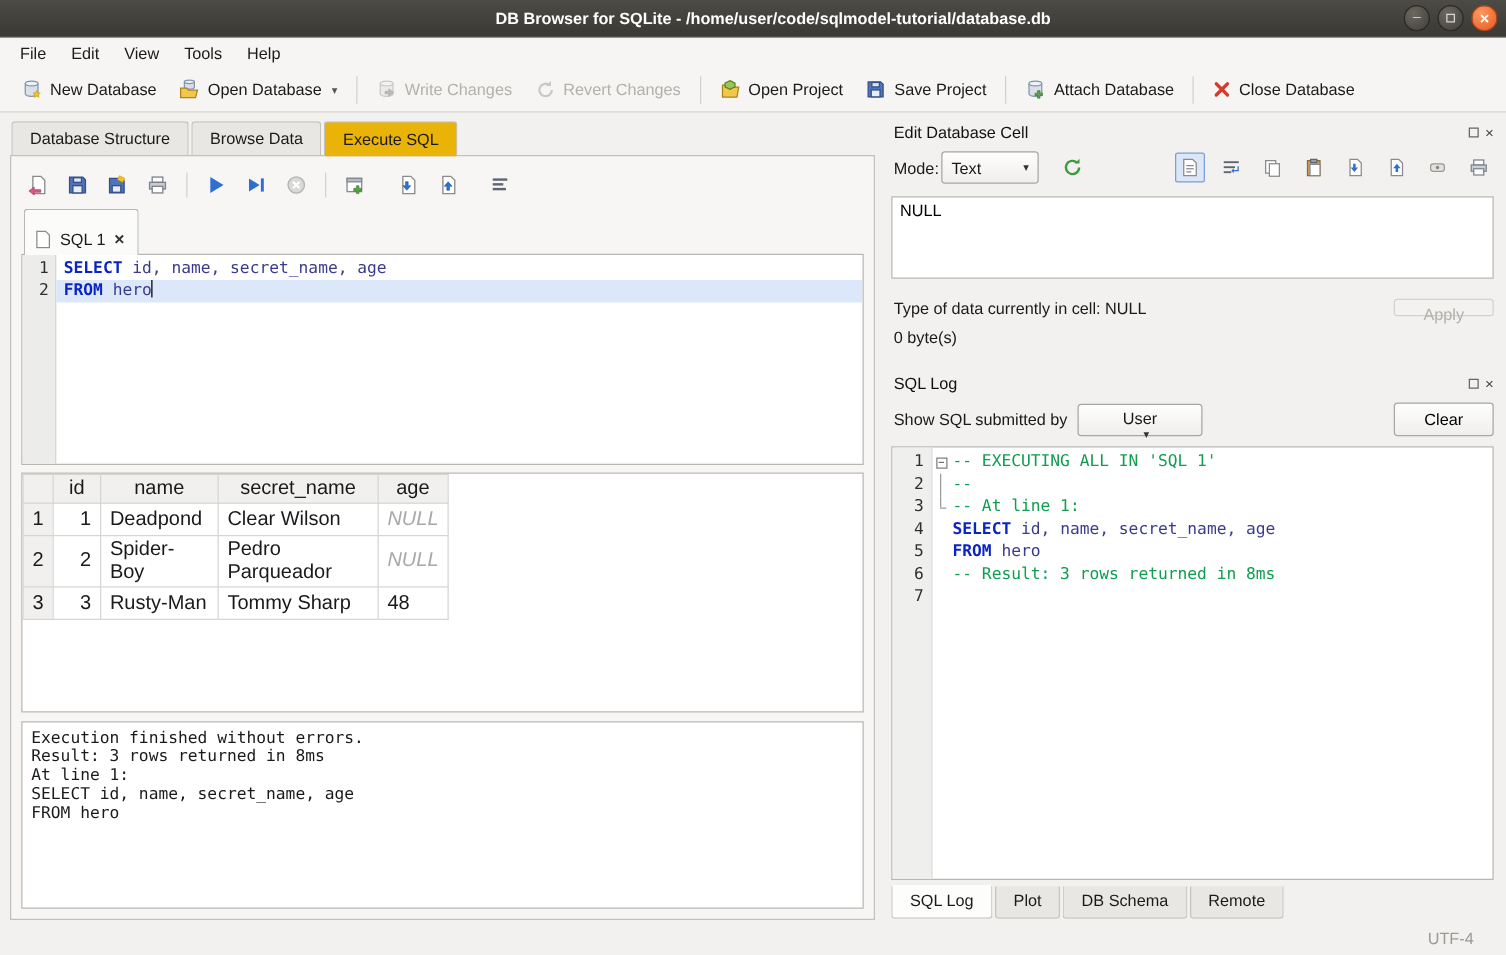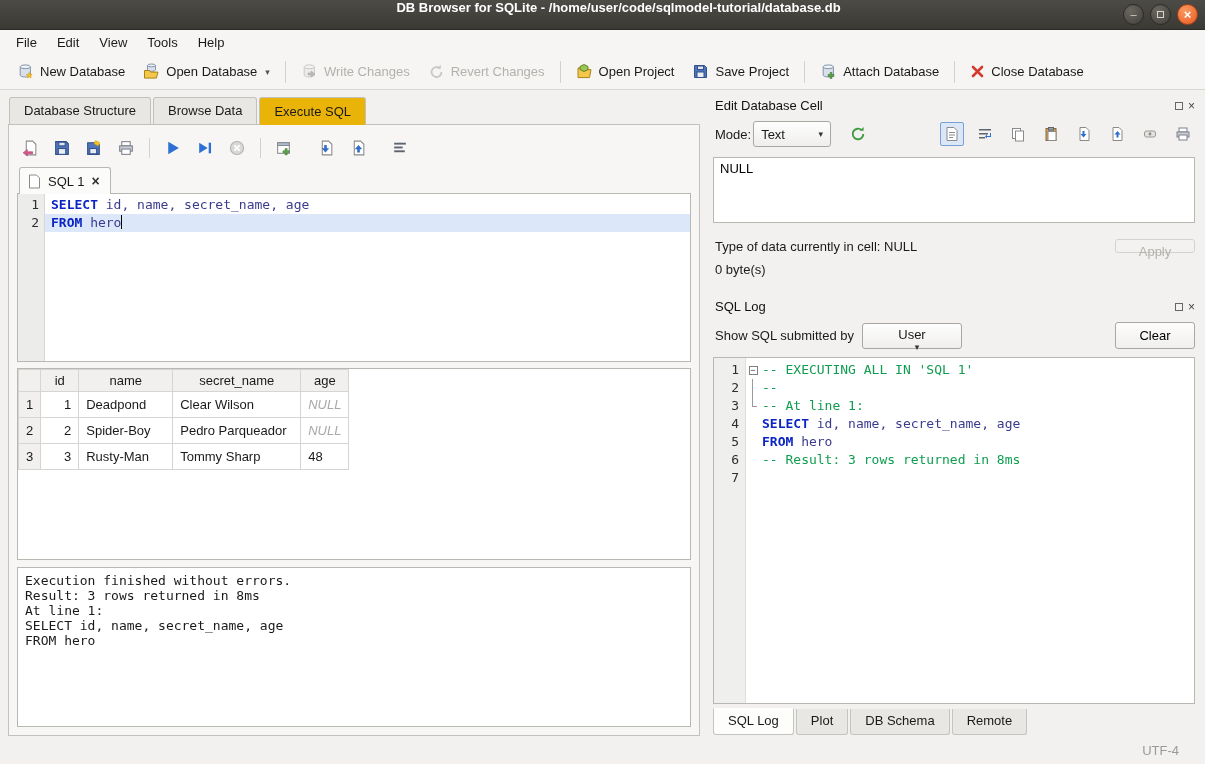--- a/index.html
+++ b/index.html
@@ -7,21 +7,21 @@
   body {
     font-family:"Liberation Sans", sans-serif;
     font-size:13px; color:#1a1a1a; background:#f2f1ef;
     display:flex; flex-direction:column;
   }
 
   
   .titlebar {
     height:30px; flex:0 0 30px;
     background:linear-gradient(#4d4b45,#3b3934);
-    display:flex; position:relative;
+    display:flex; align-items:center; position:relative;
     border-bottom:1px solid #2c2a26;
     padding-left:32px;
   }
   .titlebar .title { flex:1; text-align:center; color:#ffffff; font-weight:bold; font-size:13px; }
   .win-controls { position:absolute; right:7px; top:4px; display:flex; gap:6px; }
   .win-btn {
     width:21px; height:21px; border-radius:50%;
     display:flex; align-items:center; justify-content:center;
     font-size:11px; line-height:1; color:#d8d5ce;
     background:radial-gradient(circle at 35% 30%, #6b6860, #413f3a);
@@ -76,21 +76,21 @@
   .icon-btn {
     width:26px; height:26px; border-radius:3px;
     display:flex; align-items:center; justify-content:center;
   }
   .icon-btn.small-gap { margin-left:10px; }
   .mini-sep { width:1px; height:20px; background:#d3d1cc; margin:0 4px; }
 
   .sql-tabbar { display:flex; margin-top:3px; padding-left:2px; }
   .sql-tab {
     display:flex; align-items:center; gap:7px;
-    padding:6px 10px 5px 8px; background:#fbfbfa;
+    padding:16px 10px 5px 8px; background:#fbfbfa;
     border:1px solid #b9b7b2; border-bottom:none;
     border-radius:3px 3px 0 0; margin-bottom:-1px; z-index:2; position:relative;
   }
   .sql-tab .close-x { font-weight:bold; font-size:14px; color:#333; line-height:11px; }
 
   .editor {
     border:1px solid #b9b7b2; background:#fff; height:169px; flex:0 0 169px;
     display:flex; font-family:"DejaVu Sans Mono", monospace; font-size:13px; overflow:hidden;
   }
   .editor .gutter {
@@ -101,21 +101,21 @@
   .code-line { height:18px; line-height:18px; padding-left:6px; white-space:pre; }
   .code-line.current { background:#dce8fa; }
   .kw { color:#0b24c4; font-weight:bold; }
   .ident { color:#3b3b8e; }
   .caret { display:inline-block; width:1px; height:14px; background:#000; vertical-align:-2px; }
 
   .results-area {
     border:1px solid #b9b7b2; background:#fff; height:192px; flex:0 0 192px;
     margin-top:6px; overflow:hidden;
   }
-  table.results { border-collapse:collapse; font-size:13px; }
+  table.results { border-collapse:collapse; font-size:16px; }
   .results th, .results td { border:1px solid #d5d5d3; padding:2px 7px; height:26px; background:#fff; }
   .results th { background:#f1f0ee; font-weight:normal; text-align:center; height:22px; }
   .results .corner { width:22px; background:#f1f0ee; }
   .results td.rownum { background:#f1f0ee; text-align:right; width:22px; }
   .results td.c-id { width:38px; text-align:right; }
   .results td.c-name { width:94px; }
   .results td.c-secret { width:128px; }
   .results td.c-age { width:44px; }
   .results td.null { color:#a8a8a8; font-style:italic; }
 

